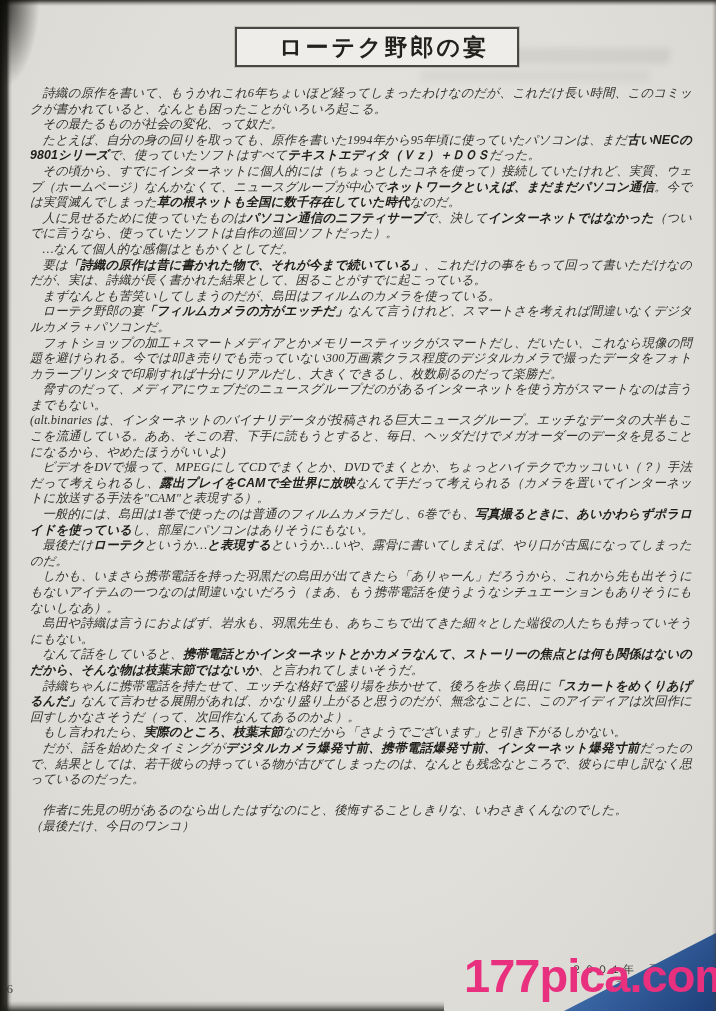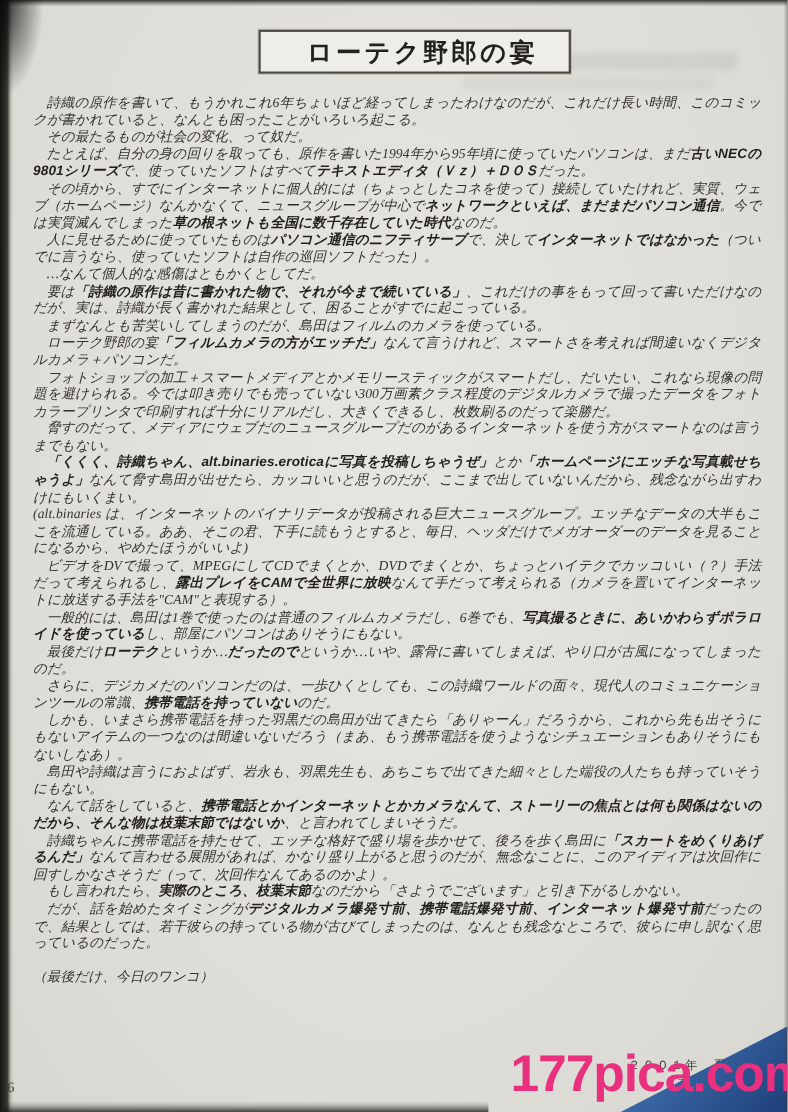--- a/index.html
+++ b/index.html
@@ -81,33 +81,32 @@
       <p class="ind"><span>その最たるものが社会の変化、って奴だ。</span></p>
       <p class="ind"><span>たとえば、自分の身の回りを取っても、原作を書いた1994年から95年頃に使っていたパソコンは、まだ</span><span class="b">古いNECの9801シリーズ</span><span>で、使っていたソフトはすべて</span><span class="b">テキストエディタ（Ｖｚ）＋ＤＯＳ</span><span>だった。</span></p>
       <p class="ind"><span>その頃から、すでにインターネットに個人的には（ちょっとしたコネを使って）接続していたけれど、実質、ウェブ（ホームページ）なんかなくて、ニュースグループが中心で</span><span class="b">ネットワークといえば、まだまだパソコン通信</span><span>。今では実質滅んでしまった</span><span class="b">草の根ネットも全国に数千存在していた時代</span><span>なのだ。</span></p>
       <p class="ind"><span>人に見せるために使っていたものは</span><span class="b">パソコン通信のニフティサーブ</span><span>で、決して</span><span class="b">インターネットではなかった</span><span>（ついでに言うなら、使っていたソフトは自作の巡回ソフトだった）。</span></p>
       <p class="ind"><span>…なんて個人的な感傷はともかくとしてだ。</span></p>
       <p class="ind"><span>要は</span><span class="b">「詩織の原作は昔に書かれた物で、それが今まで続いている」</span><span>、これだけの事をもって回って書いただけなのだが、実は、詩織が長く書かれた結果として、困ることがすでに起こっている。</span></p>
       <p class="ind"><span>まずなんとも苦笑いしてしまうのだが、島田はフィルムのカメラを使っている。</span></p>
       <p class="ind"><span>ローテク野郎の宴</span><span class="b">「フィルムカメラの方がエッチだ」</span><span>なんて言うけれど、スマートさを考えれば間違いなくデジタルカメラ＋パソコンだ。</span></p>
       <p class="ind"><span>フォトショップの加工＋スマートメディアとかメモリースティックがスマートだし、だいたい、これなら現像の問題を避けられる。今では叩き売りでも売っていない300万画素クラス程度のデジタルカメラで撮ったデータをフォトカラープリンタで印刷すれば十分にリアルだし、大きくできるし、枚数刷るのだって楽勝だ。</span></p>
       <p class="ind"><span>脅すのだって、メディアにウェブだのニュースグループだのがあるインターネットを使う方がスマートなのは言うまでもない。</span></p>
-      <p class="ind"><span class="b">「くくく、詩織ちゃん、alt.binaries.eroticaに写真を投稿しちゃうぜ」</span><span>とか</span><span class="b">「ホームページにエッチな写真載せちゃうよ」</span><span>なんて脅す島田が出せたら、カッコいいと思うのだが、ここまで出していないんだから、残念ながら出すわけにもいくまい。</span></p>
       <p class=""><span>(alt.binaries は、インターネットのバイナリデータが投稿される巨大ニュースグループ。エッチなデータの大半もここを流通している。ああ、そこの君、下手に読もうとすると、毎日、ヘッダだけでメガオーダーのデータを見ることになるから、やめたほうがいいよ)</span></p>
       <p class="ind"><span>ビデオをDVで撮って、MPEGにしてCDでまくとか、DVDでまくとか、ちょっとハイテクでカッコいい（？）手法だって考えられるし、</span><span class="b">露出プレイをCAMで全世界に放映</span><span>なんて手だって考えられる（カメラを置いてインターネットに放送する手法を"CAM"と表現する）。</span></p>
       <p class="ind"><span>一般的には、島田は1巻で使ったのは普通のフィルムカメラだし、6巻でも、</span><span class="b">写真撮るときに、あいかわらずポラロイドを使っている</span><span>し、部屋にパソコンはありそうにもない。</span></p>
-      <p class="ind"><span>最後だけ</span><span class="b">ローテク</span><span>というか…</span><span class="b">だったので</span><span>というか…いや、露骨に書いてしまえば、やり口が古風になってしまったのだ。</span></p>
-      <p class="ind"><span>さらに、デジカメだのパソコンだのは、一歩ひくとしても、この詩織ワールドの面々、現代人のコミュニケーションツールの常識、</span><span class="b">携帯電話を持っていない</span><span>のだ。</span></p>
+      <p class="ind"><span>最後だけ</span><span class="b">ローテク</span><span>というか…</span><span class="b">と表現する</span><span>というか…いや、露骨に書いてしまえば、やり口が古風になってしまったのだ。</span></p>
       <p class="ind"><span>しかも、いまさら携帯電話を持った羽黒だの島田が出てきたら「ありゃーん」だろうから、これから先も出そうにもないアイテムの一つなのは間違いないだろう（まあ、もう携帯電話を使うようなシチュエーションもありそうにもないしなあ）。</span></p>
       <p class="ind"><span>島田や詩織は言うにおよばず、岩永も、羽黒先生も、あちこちで出てきた細々とした端役の人たちも持っていそうにもない。</span></p>
       <p class="ind"><span>なんて話をしていると、</span><span class="b">携帯電話とかインターネットとかカメラなんて、ストーリーの焦点とは何も関係はないのだから、そんな物は枝葉末節ではないか</span><span>、と言われてしまいそうだ。</span></p>
       <p class="ind"><span>詩織ちゃんに携帯電話を持たせて、エッチな格好で盛り場を歩かせて、後ろを歩く島田に</span><span class="b">「スカートをめくりあげるんだ」</span><span>なんて言わせる展開があれば、かなり盛り上がると思うのだが、無念なことに、このアイディアは次回作に回すしかなさそうだ（って、次回作なんてあるのかよ）。</span></p>
       <p class="ind"><span>もし言われたら、</span><span class="b">実際のところ、枝葉末節</span><span>なのだから「さようでございます」と引き下がるしかない。</span></p>
       <p class="ind"><span>だが、話を始めたタイミングが</span><span class="b">デジタルカメラ爆発寸前、携帯電話爆発寸前、インターネット爆発寸前</span><span>だったので、結果としては、若干彼らの持っている物が古びてしまったのは、なんとも残念なところで、彼らに申し訳なく思っているのだった。</span></p>
       <p class="spacer"></p>
+      <p class="ind"><span>作者に先見の明があるのなら出したはずなのにと、後悔することしきりな、いわさきくんなのでした。</span></p>
       <p class=""><span>（最後だけ、今日のワンコ）</span></p>
     </div>
 
   <div class="page-number">46</div>
 
   <div class="date-block">
     <div>２００１年　夏</div>
     <div class="credit">岩崎画伯</div>
   </div>
 

